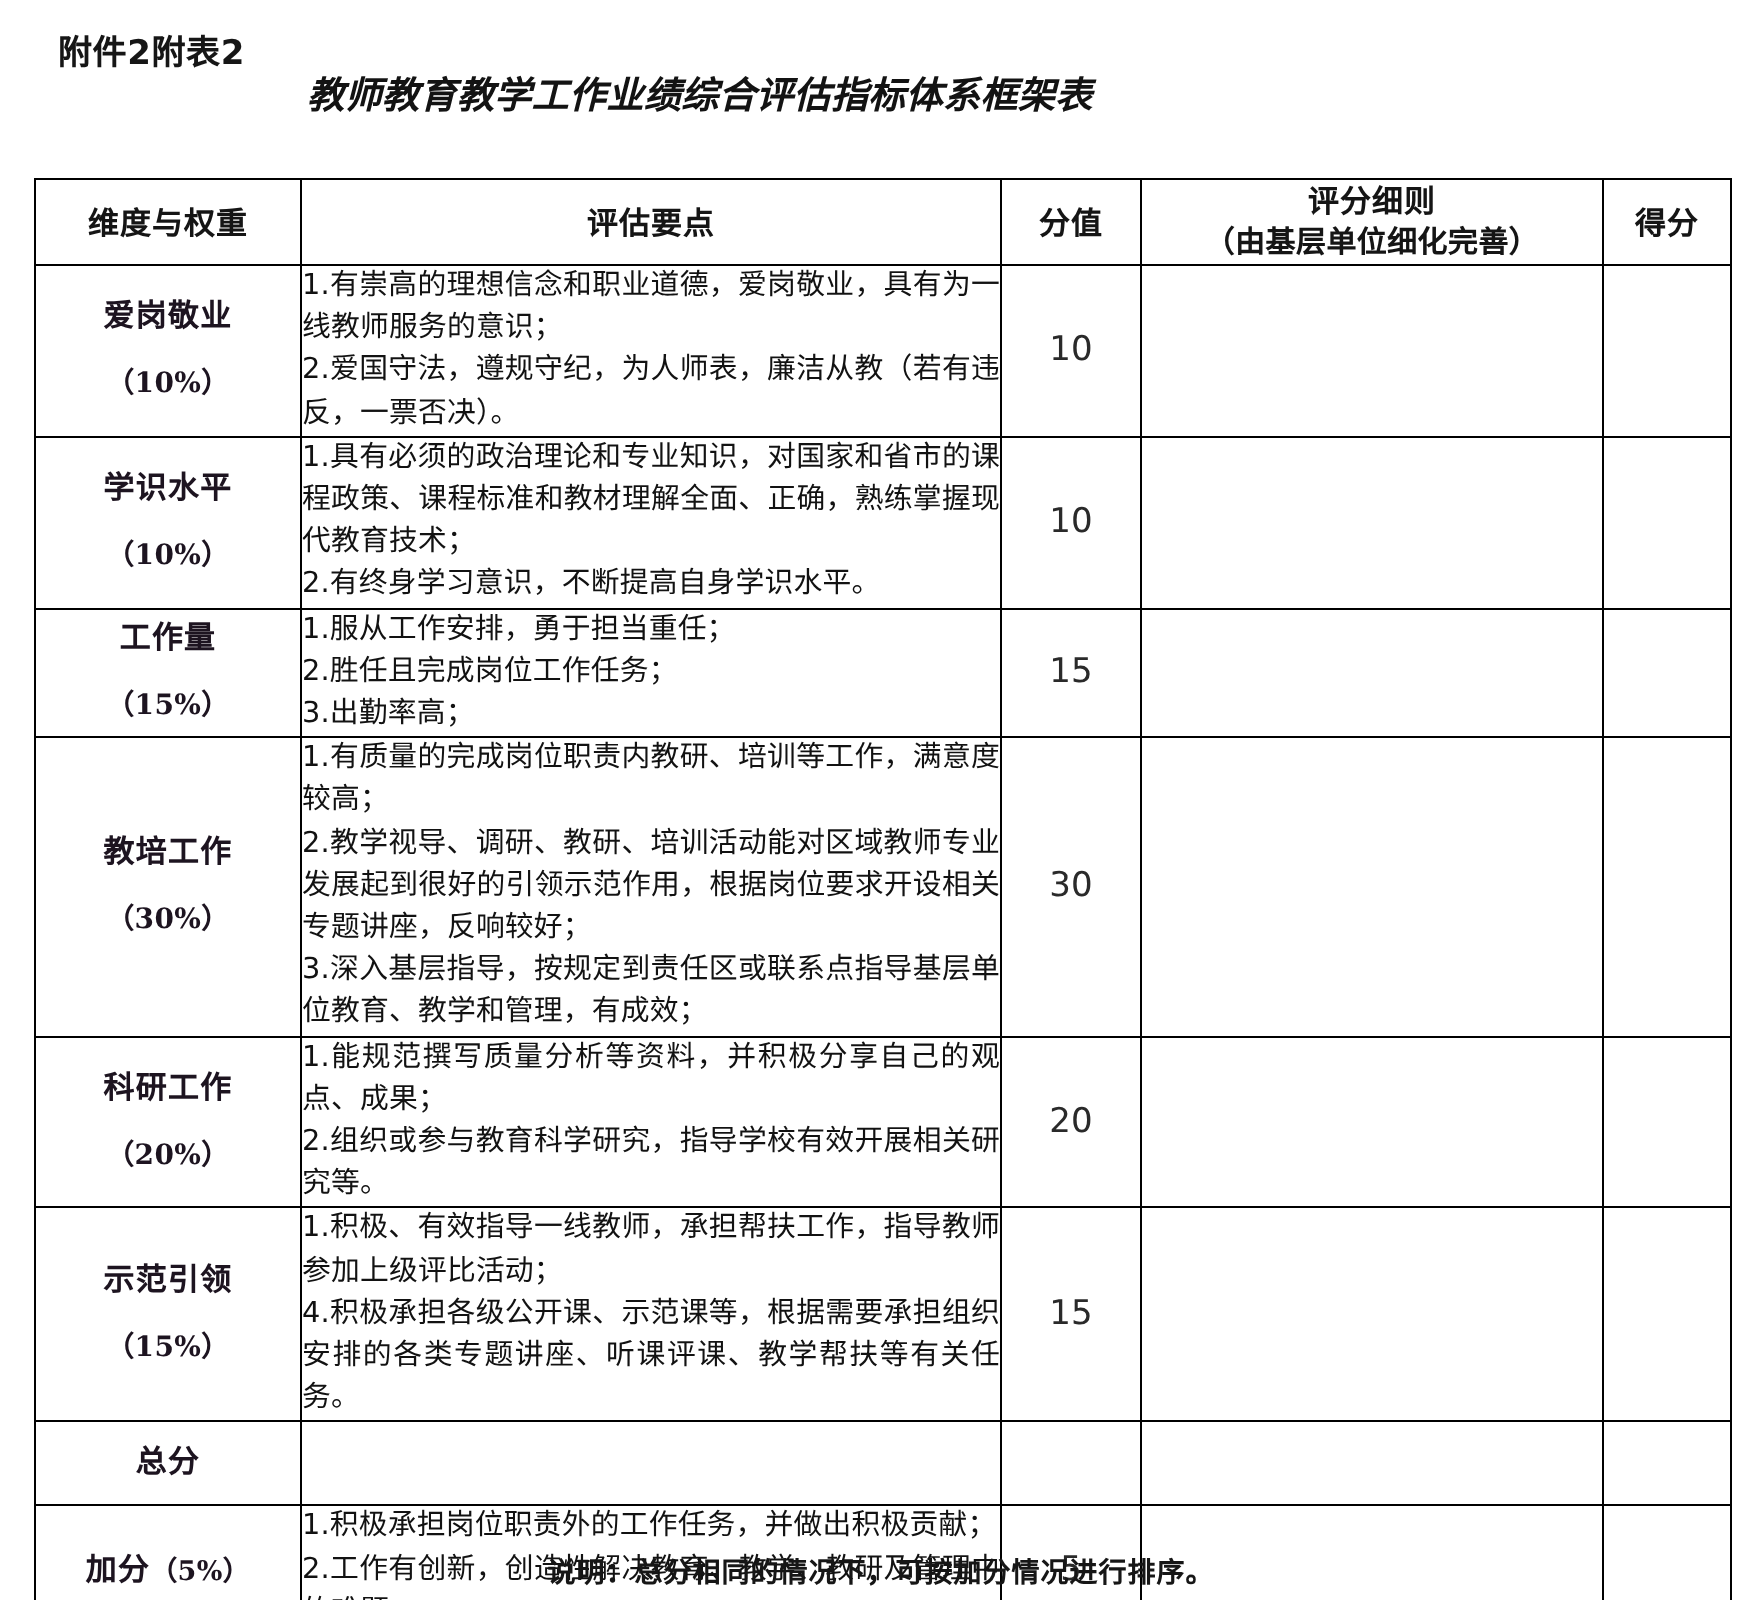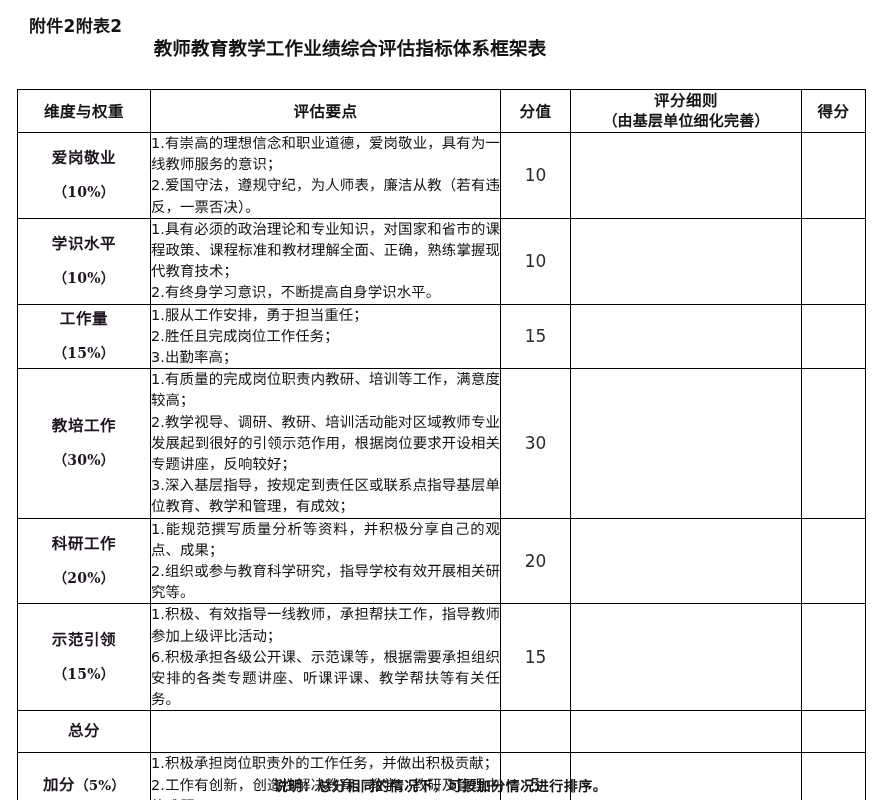--- a/index.html
+++ b/index.html
@@ -37,20 +37,21 @@
     white-space: nowrap;
   }
 
   
   .title-block {
     position: absolute;
     left: 0;
     top: 36px;
     width: 700px;
     text-align: center;
+    font-style: italic;
   }
   .doc-title {
     font-family: "DejaVu Sans", "Liberation Sans", sans-serif;
     font-size: 18.5px;
     font-weight: 700;
     line-height: 25px;
     color: #131313;
     letter-spacing: 0.2px;
   }
   .doc-subtitle {
@@ -257,21 +258,21 @@
               <p>2.组织或参与教育科学研究，指导学校有效开展相关研究等。</p>
             </td>
             <td class="score">20</td>
             <td class="blank"></td>
             <td class="blank"></td>
           </tr>
           <tr>
             <td class="dim"><span>示范引领</span><span class="wt">（15%）</span></td>
             <td class="points">
               <p>1.积极、有效指导一线教师，承担帮扶工作，指导教师参加上级评比活动；</p>
-              <p>6.积极承担各级公开课、示范课等，根据需要承担组织安排的各类专题讲座、听课评课、教学帮扶等有关任务。</p>
+              <p>4.积极承担各级公开课、示范课等，根据需要承担组织安排的各类专题讲座、听课评课、教学帮扶等有关任务。</p>
             </td>
             <td class="score">15</td>
             <td class="blank"></td>
             <td class="blank"></td>
           </tr>
           <tr class="row-total">
             <td class="dim"><span>总分</span></td>
             <td class="points"></td>
             <td class="score"></td>
             <td class="blank"></td>

